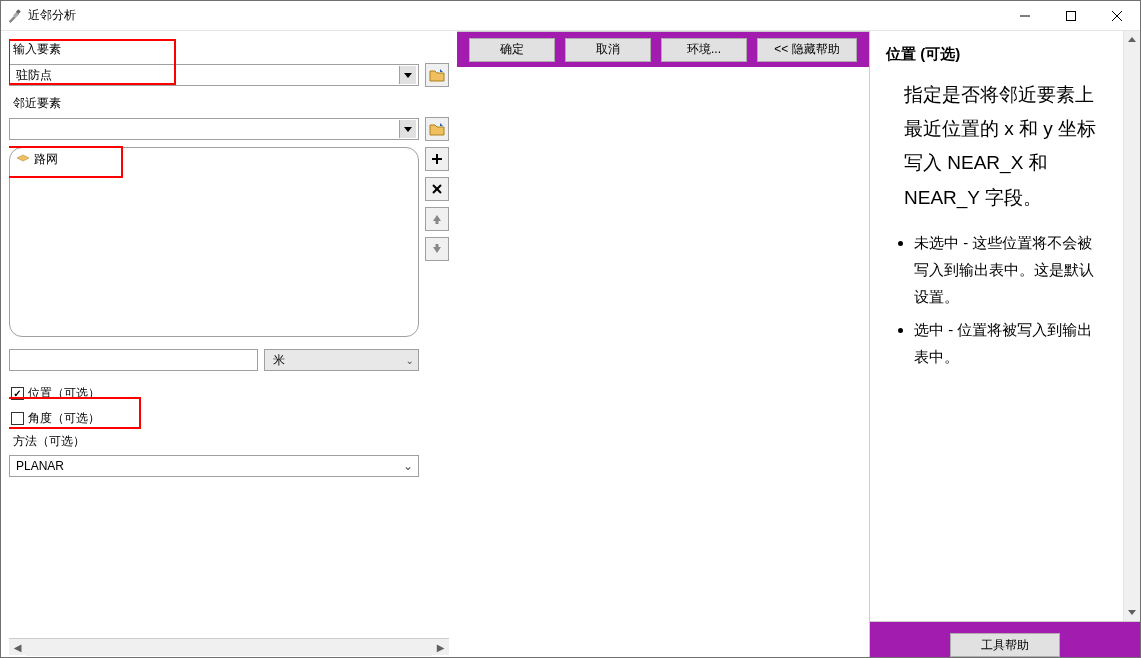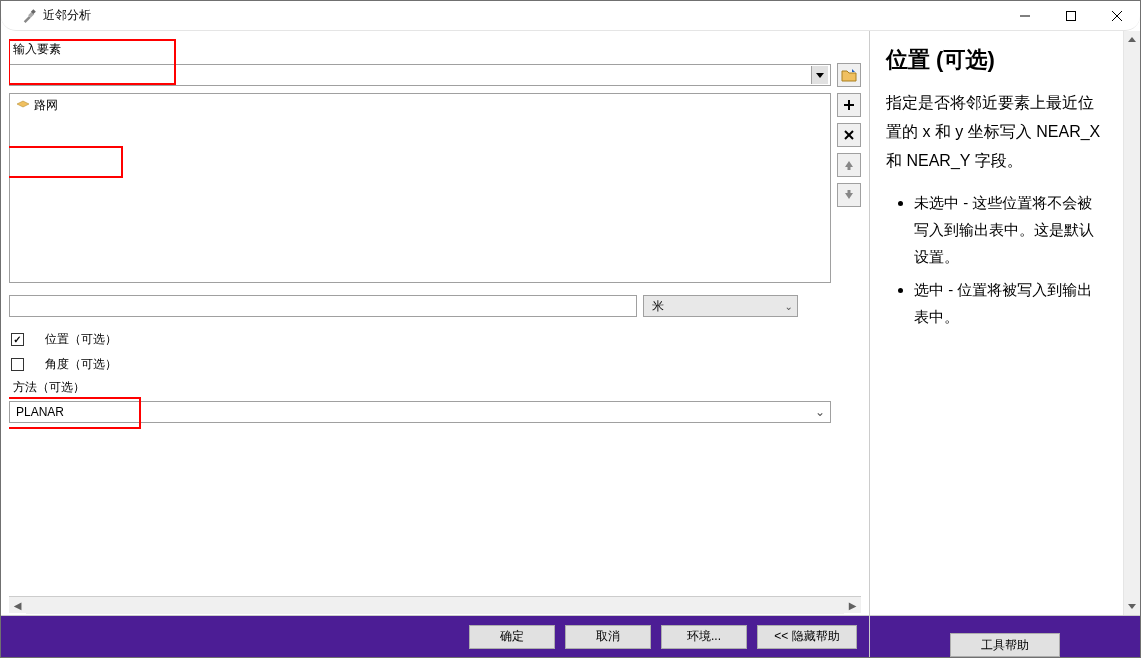--- a/index.html
+++ b/index.html
@@ -1,28 +1,28 @@
 <!DOCTYPE html>
 <html><head>
 <meta charset="utf-8">
 <style>
 * { box-sizing: border-box; margin: 0; padding: 0; }
 body { font-family: "Microsoft YaHei", "SimSun", Arial, sans-serif; font-size: 12px; background: #fff; overflow: hidden; }
 
 .window { width: 1141px; height: 658px; border: 1px solid #707070; display: flex; flex-direction: column; background: #fff; }
 
-.titlebar { height: 30px; display: flex; align-items: center; padding-left: 20px; background: #fff; border-bottom: 1px solid #e5e5e5; border-radius: 15px; }
+.titlebar { height: 30px; display: flex; align-items: center; padding-left: 5px; background: #fff; border-bottom: 1px solid #e5e5e5; }
 .titlebar-icon { width: 16px; height: 16px; margin-right: 6px; display: flex; align-items: center; justify-content: center; }
 .titlebar-title { flex: 1; font-size: 12px; color: #000; }
 .titlebar-controls { display: flex; }
 .titlebar-btn { width: 46px; height: 30px; display: flex; align-items: center; justify-content: center; font-size: 14px; font-family: Arial; cursor: default; }
 
 .body { flex: 1; display: flex; overflow: hidden; }
 
-.left-pane { width: 869px; border-right: 1px solid #ccc; display: flex; flex-direction: column; }
+.left-pane { width: 869px; border-right: 1px solid #ccc; display: flex; flex-direction: row; }
 .form-area { flex: 1; padding: 8px 8px 2px 8px; overflow: hidden; display: flex; flex-direction: column; }
 .form-scroll { flex: 1; overflow: hidden; position: relative; }
 
 .field-label { font-size: 12px; color: #000; margin-bottom: 2px; padding: 2px 0 3px 4px; }
 .field-row { display: flex; align-items: center; gap: 6px; margin-bottom: 6px; }
 .combo { flex: 1; height: 22px; border: 1px solid #a0a0a0; background: #fff; display: flex; align-items: center; padding: 0 2px 0 6px; position: relative; }
 .combo-text { flex: 1; font-size: 12px; }
 .combo-arrow { width: 17px; height: 18px; display: flex; align-items: center; justify-content: center; background: #e1e1e1; border-left: 1px solid #a0a0a0; }
 .combo-arrow svg { width: 8px; height: 5px; }
 
@@ -34,37 +34,37 @@
 
 .side-btn-col { display: flex; flex-direction: column; gap: 6px; }
 .side-btn { width: 24px; height: 24px; border: 1px solid #a0a0a0; background: #f0f0f0; display: flex; align-items: center; justify-content: center; font-size: 13px; font-weight: bold; }
 
 .text-input { height: 22px; border: 1px solid #a0a0a0; background: #fff; padding: 0 6px; font-size: 12px; }
 
 .unit-combo { width: 155px; height: 22px; border: 1px solid #a0a0a0; background: #e8e8e8; display: flex; align-items: center; padding: 0 4px 0 8px; }
 .unit-combo-text { flex: 1; font-size: 12px; }
 .unit-combo-arrow { font-size: 10px; color: #555; }
 
-.checkbox-row { display: flex; align-items: center; gap: 21px; padding: 4px 2px; }
+.checkbox-row { display: flex; align-items: center; gap: 4px; padding: 4px 2px; }
 .checkbox { width: 13px; height: 13px; border: 1px solid #333; background: #fff; display: flex; align-items: center; justify-content: center; font-size: 10px; line-height: 1; }
 .checkbox.checked::after { content: "✓"; color: #000; font-weight: bold; }
 
 .highlight-red { border: 2px solid #ff0000; position: absolute; pointer-events: none; z-index: 10; }
 
 .hscroll { height: 17px; background: #f0f0f0; border-top: 1px solid #ccc; display: flex; align-items: center; }
 .hscroll-btn { width: 17px; height: 17px; display: flex; align-items: center; justify-content: center; font-size: 10px; color: #606060; }
 .hscroll-track { flex: 1; height: 17px; background: #f0f0f0; }
 
-.footer { height: 42px; border-top: 1px solid #ccc; display: flex; align-items: center; justify-content: flex-end; gap: 10px; padding: 0 12px; background: #4c1d95; }
+.footer { height: 36px; border-top: 1px solid #ccc; display: flex; align-items: center; justify-content: flex-end; gap: 10px; padding: 0 12px; background: #a21caf; }
 .footer-btn { min-width: 86px; height: 24px; border: 1px solid #adadad; background: #e1e1e1; font-size: 12px; padding: 0 10px; display: flex; align-items: center; justify-content: center; cursor: default; }
 
 .right-pane { flex: 1; display: flex; flex-direction: column; }
 .help-content { flex: 1; padding: 14px 16px; overflow-y: auto; position: relative; }
-.help-title { font-size: 22px; font-weight: bold; margin-bottom: 14px; }
-.help-para { font-size: 16px; line-height: 1.8; margin-bottom: 14px; }
+.help-title { font-size: 15px; font-weight: bold; margin-bottom: 14px; }
+.help-para { font-size: 19px; line-height: 1.8; margin-bottom: 14px; margin-left: 18px; }
 .help-list { list-style: disc; padding-left: 28px; }
 .help-list li { font-size: 15px; line-height: 1.8; margin-bottom: 6px; }
 .vscroll { width: 17px; background: #f0f0f0; border-left: 1px solid #e5e5e5; display: flex; flex-direction: column; }
 .vscroll-btn { height: 17px; display: flex; align-items: center; justify-content: center; font-size: 10px; color: #606060; }
 .vscroll-track { flex: 1; }
 .right-inner { flex: 1; display: flex; overflow: hidden; }
 
 .form-scroll-inner { position: relative; }
 </style>
 </head>
@@ -106,40 +106,57 @@
     <div class="left-pane">
       <div class="form-area">
         <div class="form-scroll">
           <div class="form-scroll-inner">
 
             <div class="highlight-red" style="left:-1px; top:0px; width:168px; height:46px;"></div>
             <div class="highlight-red" style="left:-2px; top:107px; width:116px; height:32px;"></div>
             <div class="highlight-red" style="left:-2px; top:358px; width:134px; height:32px;"></div>
 
             <div class="field-label">输入要素</div>
-
+            <div class="field-row">
+              <div class="combo">
+                <div class="combo-text">驻防点</div>
+                <div class="combo-arrow">
+                    <svg viewBox="0 0 8 5">
+                      <path d="M0 0 L8 0 L4 5 Z" fill="#000"></path>
+                    </svg>
+                  </div>
+              </div>
+              <div class="browse-btn">
+                <svg width="16" height="14" viewBox="0 0 16 14">
+                    <path d="M1 3 L6 3 L8 5 L15 5 L15 13 L1 13 Z" fill="#f0c060" stroke="#aa8020"></path>
+                    <path d="M11 1 L14 4 L11 4 Z" fill="#2060c0"></path>
+                  </svg>
+              </div>
+            </div>
+
+            <div class="field-label">邻近要素</div>
             <div class="field-row">
               <div class="combo">
                 <div class="combo-text"></div>
                 <div class="combo-arrow">
                     <svg viewBox="0 0 8 5">
                       <path d="M0 0 L8 0 L4 5 Z" fill="#000"></path>
                     </svg>
                   </div>
               </div>
               <div class="browse-btn">
                 <svg width="16" height="14" viewBox="0 0 16 14">
                     <path d="M1 3 L6 3 L8 5 L15 5 L15 13 L1 13 Z" fill="#f0c060" stroke="#aa8020"></path>
                     <path d="M11 1 L14 4 L11 4 Z" fill="#2060c0"></path>
                   </svg>
               </div>
             </div>
 
             <div class="field-row" style="align-items:flex-start; margin-bottom:12px;">
-              <div class="listbox" style="flex:1;">
+              <div class="listbox" style="flex:1;border-radius:13px;">
                 <div class="list-item">
                   <div class="list-item-icon">
                     <svg width="14" height="14" viewBox="0 0 14 14">
                         <path d="M7 2 L13 5 L7 8 L1 5 Z" fill="#f0c060" stroke="#aa8020" stroke-width="0.5"></path>
                       </svg>
                   </div>
                   <span>路网</span>
                 </div>
               </div>
               <div class="side-btn-col">

